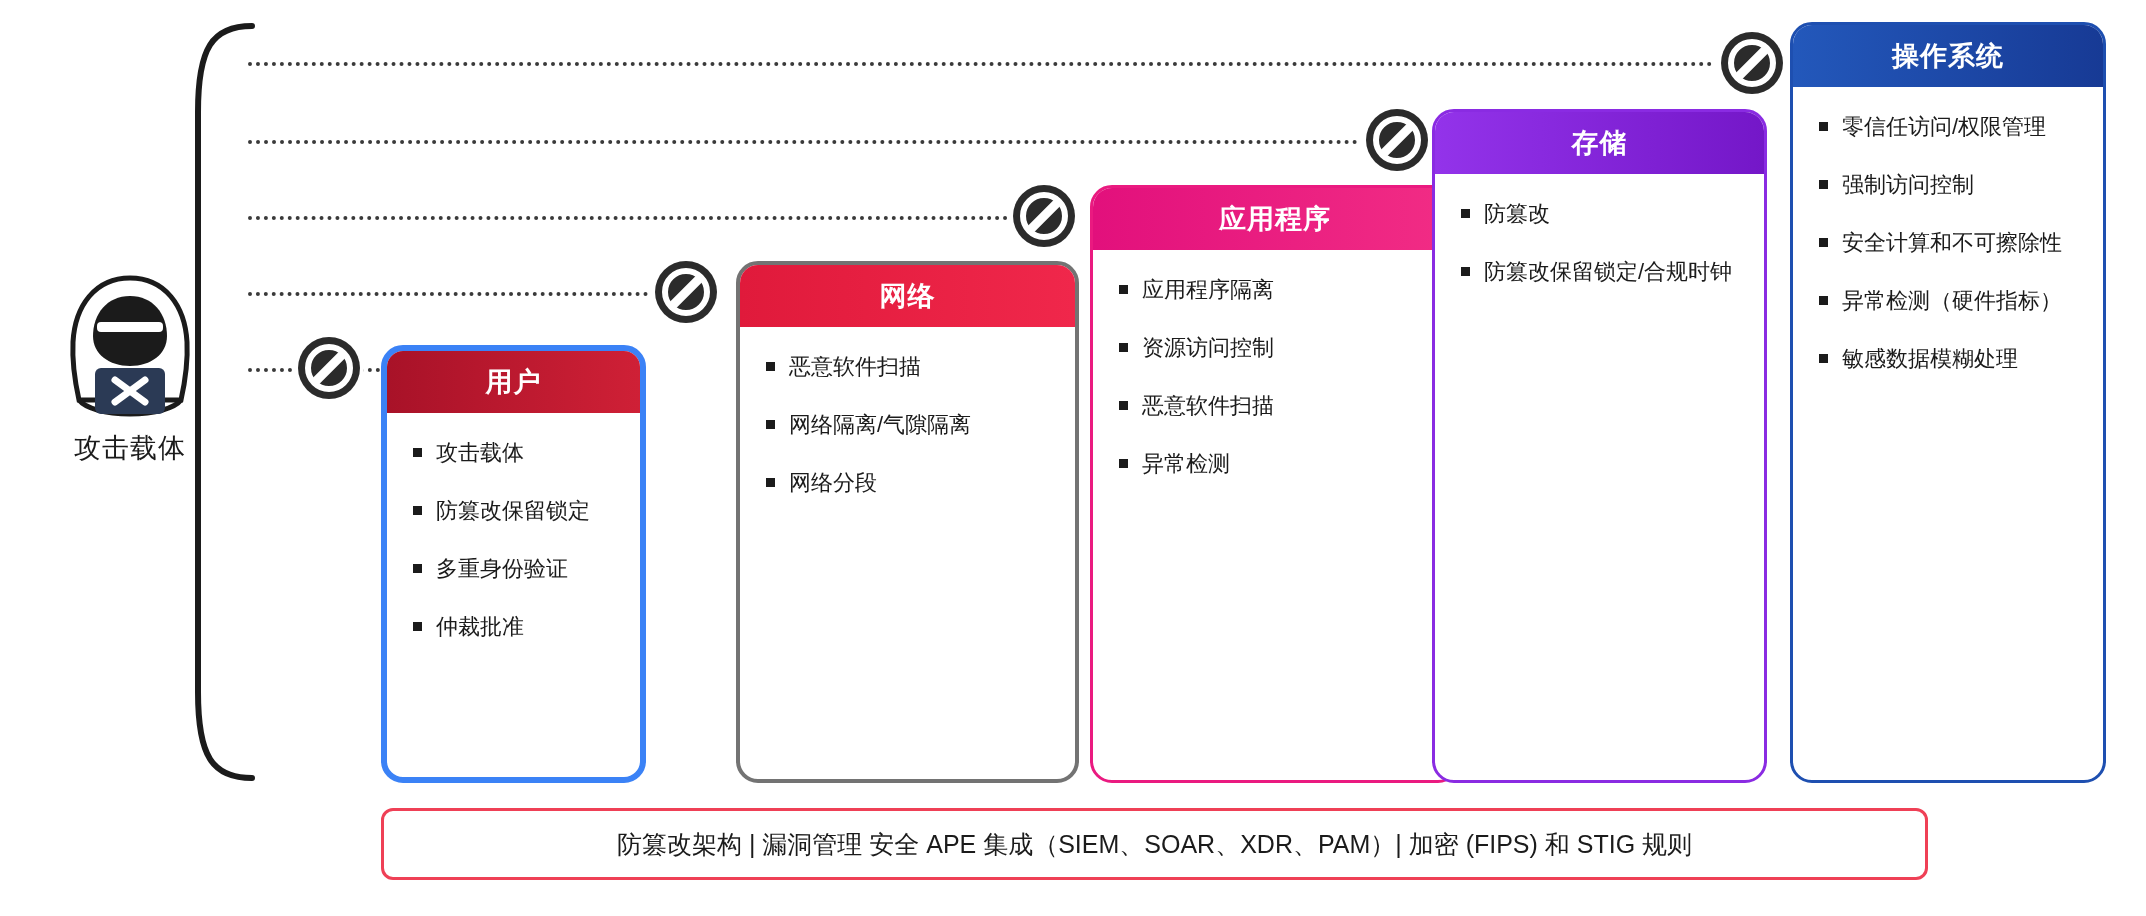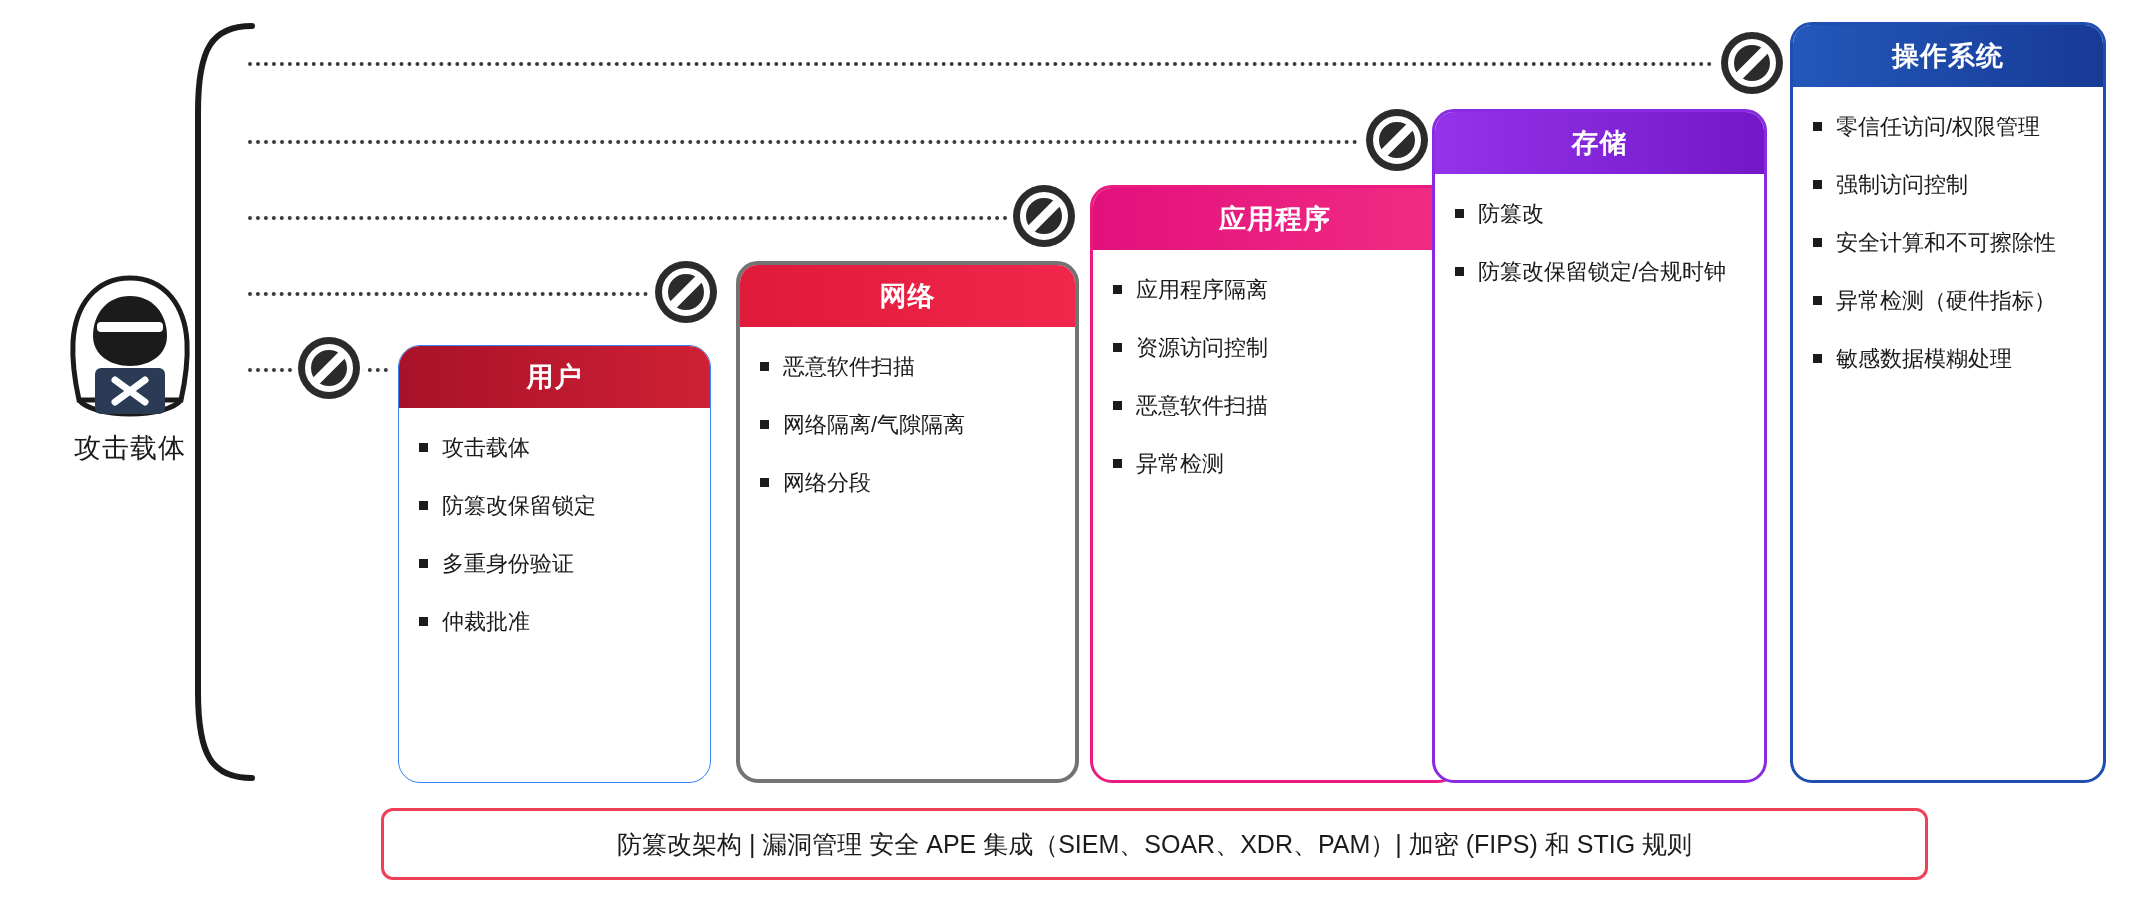--- a/index.html
+++ b/index.html
@@ -103,21 +103,21 @@
     height: 62px;
     display: flex;
     align-items: center;
     justify-content: center;
     color: #ffffff;
     font-size: 27px;
     font-weight: bold;
     letter-spacing: 1px;
   }
   .pillar-body {
-    padding: 24px 22px 10px 20px;
+    padding: 24px 22px 10px 26px;
   }
   .bullet-item {
     display: flex;
     align-items: flex-start;
     margin-bottom: 26px;
     font-size: 22px;
     color: #1b1b1b;
     line-height: 1.45;
   }
   .bullet-mark {
@@ -201,21 +201,21 @@
   <div class="no-entry" style="left:1013px; top:185px;">
     <span class="inner-ring"></span>
   </div>
   <div class="no-entry" style="left:1366px; top:109px;">
     <span class="inner-ring"></span>
   </div>
   <div class="no-entry" style="left:1721px; top:32px;">
     <span class="inner-ring"></span>
   </div>
 
-  <div class="pillar" style="left:398px; top:345px; width:313px; height:438px; border:1px solid #3b82f6;">
+  <div class="pillar" style="left:381px; top:345px; width:265px; height:438px; border:6px solid #3b82f6;">
     <div class="pillar-header" style="background:linear-gradient(90deg,#a81228,#cf2036);">
       <span>用户</span>
     </div>
     <div class="pillar-body">
       <div class="bullet-item">
         <span class="bullet-mark"></span>
         <span class="bullet-text">攻击载体</span>
       </div>
       <div class="bullet-item">
         <span class="bullet-mark"></span>

